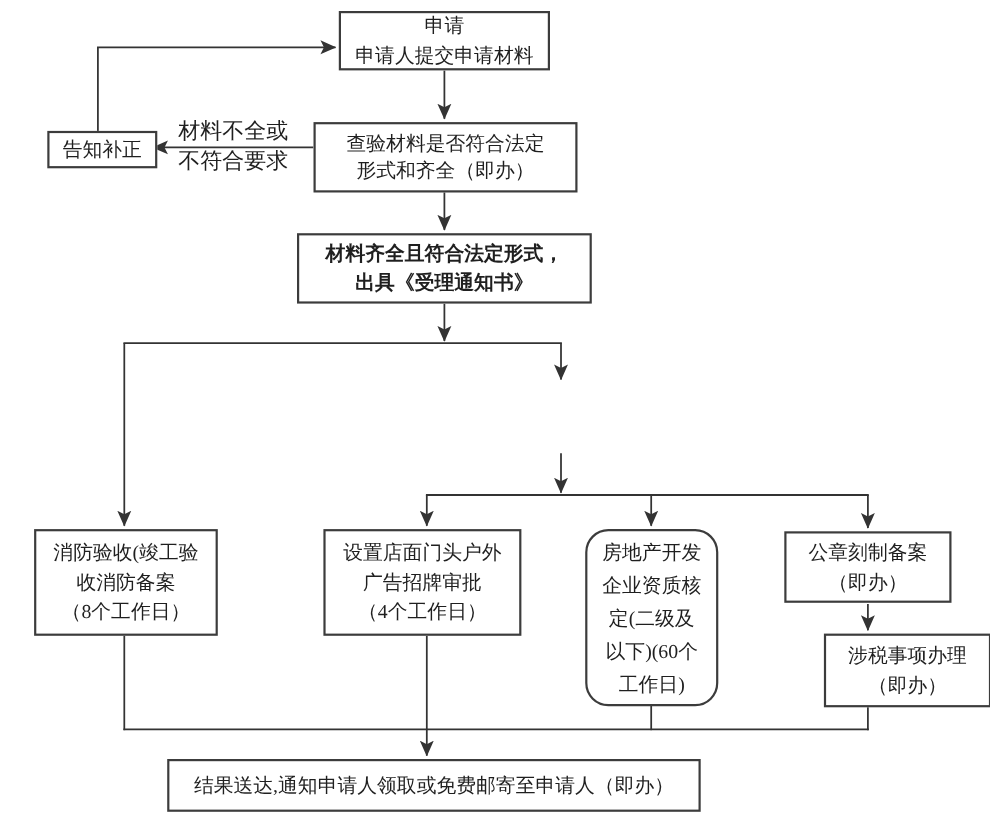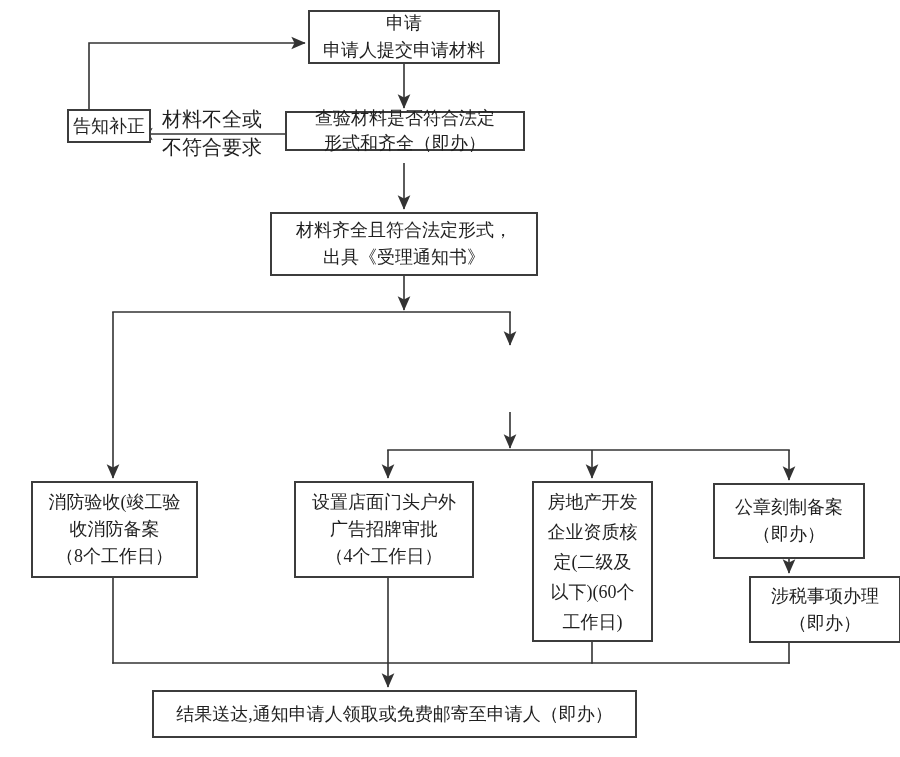--- a/index.html
+++ b/index.html
@@ -20,21 +20,21 @@
     background: #ffffff;
     display: flex;
     flex-direction: column;
     align-items: center;
     justify-content: center;
     text-align: center;
     font-size: 18px;
     line-height: 27px;
     white-space: nowrap;
   }
-  .node.lh30 { line-height: 30px; }
+  .node.lh30 { line-height: 30px; border-radius: 21px; }
   .edge-label {
     position: absolute;
     font-size: 20px;
     line-height: 28px;
     text-align: center;
     white-space: nowrap;
   }
 </style>
 </head>
 <body>
@@ -71,30 +71,30 @@
     <path d="M789,643 L789,663" stroke-linecap="square"></path>
     <path d="M113,663 L789,663" stroke-linecap="square"></path>
     <path d="M388,578 L388,687" marker-end="url(#ah)"></path>
   </svg>
 
   <div class="node" style="left:308px; top:10px; width:192px; height:54px;">
     <div>申请</div>
     <div>申请人提交申请材料</div>
   </div>
 
-  <div class="node" style="left:43px; top:109px; width:84px; height:34px;margin-left:24px;">
+  <div class="node" style="left:43px; top:119px; width:100px; height:34px;">
     <div>告知补正</div>
   </div>
 
-  <div class="node" style="left:285px; top:111px; width:240px; height:40px; line-height:25px;">
+  <div class="node" style="left:285px; top:111px; width:240px; height:64px; line-height:25px;">
     <div>查验材料是否符合法定</div>
     <div>形式和齐全（即办）</div>
   </div>
 
-  <div class="node" style="left:270px; top:212px; width:268px; height:64px;">
+  <div class="node" style="left:270px; top:212px; width:268px; height:64px;font-weight:bold;">
     <div>材料齐全且符合法定形式，</div>
     <div>出具《受理通知书》</div>
   </div>
 
 
   <div class="node" style="left:31px; top:481px; width:167px; height:97px;">
     <div>消防验收(竣工验</div>
     <div>收消防备案</div>
     <div>（8个工作日）</div>
   </div>
@@ -106,21 +106,21 @@
   </div>
 
   <div class="node lh30" style="left:532px; top:481px; width:121px; height:161px;">
     <div>房地产开发</div>
     <div>企业资质核</div>
     <div>定(二级及</div>
     <div>以下)(60个</div>
     <div>工作日)</div>
   </div>
 
-  <div class="node" style="left:713px; top:483px; width:152px; height:76px;">
+  <div class="node" style="left:713px; top:483px; width:152px; height:65px;">
     <div>公章刻制备案</div>
     <div>（即办）</div>
   </div>
 
   <div class="node" style="left:713px; top:576px; width:152px; height:67px;margin-left:36px;">
     <div>涉税事项办理</div>
     <div>（即办）</div>
   </div>
 
   <div class="node" style="left:152px; top:690px; width:485px; height:48px;">

